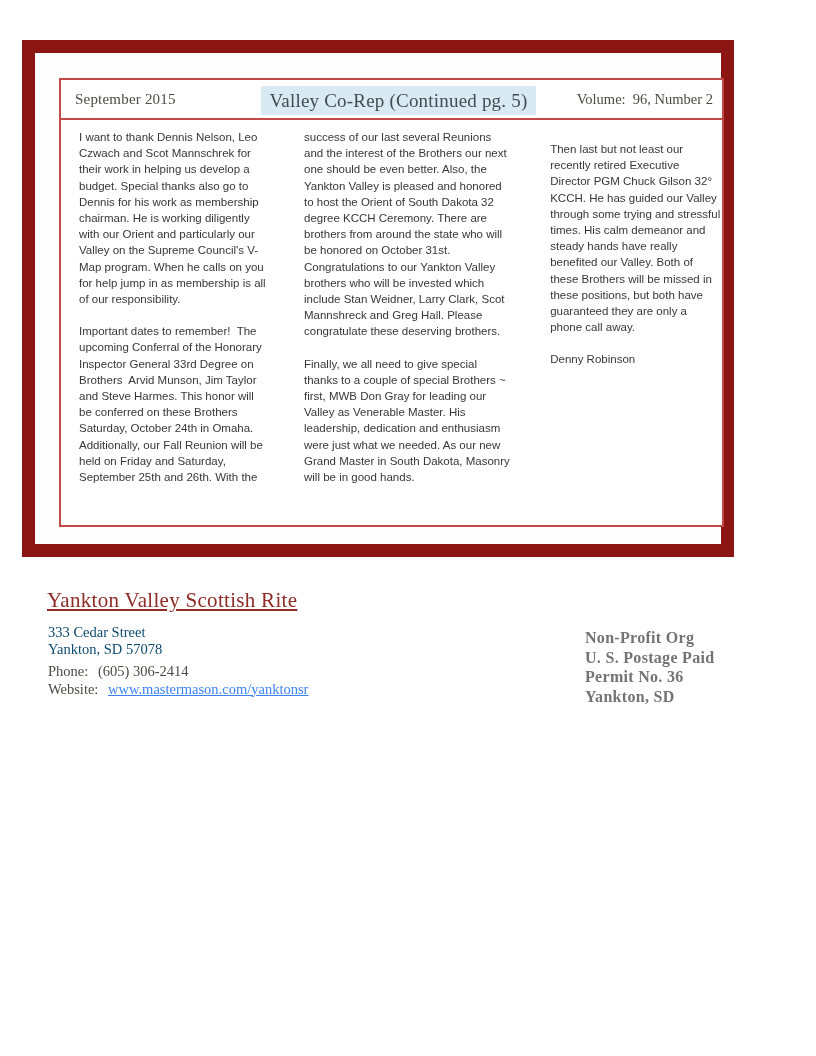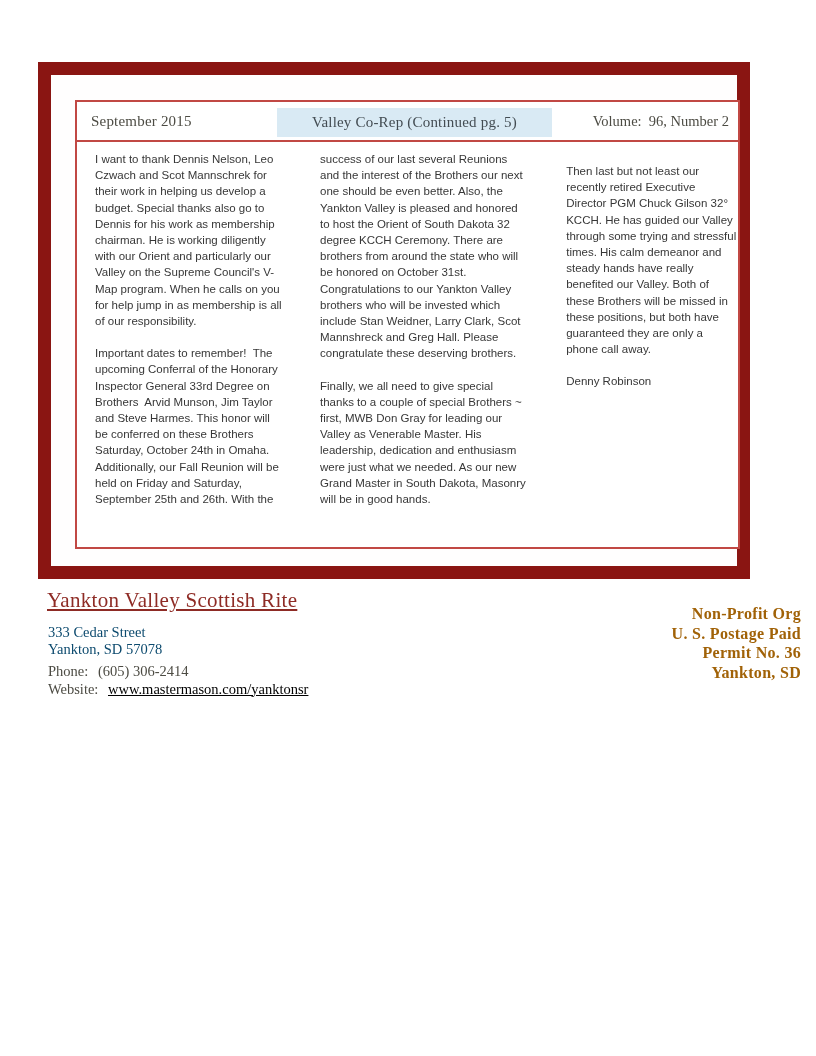--- a/index.html
+++ b/index.html
@@ -6,26 +6,25 @@
   body {
     width:816px; height:1056px;
     background:#ffffff;
     position:relative;
     font-family:"Liberation Serif", serif;
     overflow:hidden;
   }
 
   
   .frame {
-    position:absolute; left:38px; top:40px;
+    position:absolute; left:22px; top:40px;
     width:712px; height:517px;
     box-sizing:border-box;
     border:13px solid #8a1512;
     background:#fffefe;
-    margin-top:22px;
   }
 
   
   .inner {
     position:absolute; left:24px; top:25px;
     width:665px; height:449px;
     box-sizing:border-box;
     border:2px solid #c14844;
     background:#ffffff;
   }
@@ -39,21 +38,21 @@
   .header-date {
     position:absolute; left:14px; top:11px;
     font-size:15px; color:#4c4b43;
     letter-spacing:0.2px;
   }
   .header-title {
     position:absolute; left:200px; top:6px;
     width:275px; height:29px;
     background:#d9eaf4;
     display:flex; align-items:center; justify-content:center;
-    font-size:15px; color:#434c52;
+    font-size:19px; color:#434c52;
     letter-spacing:0.2px;
     white-space:pre;
   }
   .header-volume {
     position:absolute; right:9px; top:11px;
     font-size:14.5px; color:#4c4b43;
     white-space:pre;
   }
 
   .body-cols {
@@ -81,27 +80,27 @@
   .address-block {
     position:absolute; left:48px; top:624px;
     font-size:14.5px; line-height:17px; color:#0c4a6e;
   }
   .contact-block {
     position:absolute; left:48px; top:663px;
     font-size:14.5px; line-height:17.5px; color:#4c4b43;
   }
   .contact-label { margin-right:6px; }
   .contact-block a {
-    color:#000000; text-decoration:underline;
+    color:#3b82f6; text-decoration:underline;
   }
   .postage-block {
-    position:absolute; left:585px; top:604px; width:216px;
-    text-align:right;
+    position:absolute; left:585px; top:628px; width:216px;
+    text-align:left;
     font-size:16px; font-weight:bold;
-    line-height:19.5px; color:#a16207;
+    line-height:19.5px; color:#737373;
     letter-spacing:0.3px;
   }
 </style>
 </head>
 <body>
 
 <div class="frame">
   <div class="inner">
 
     <div class="header-row">

